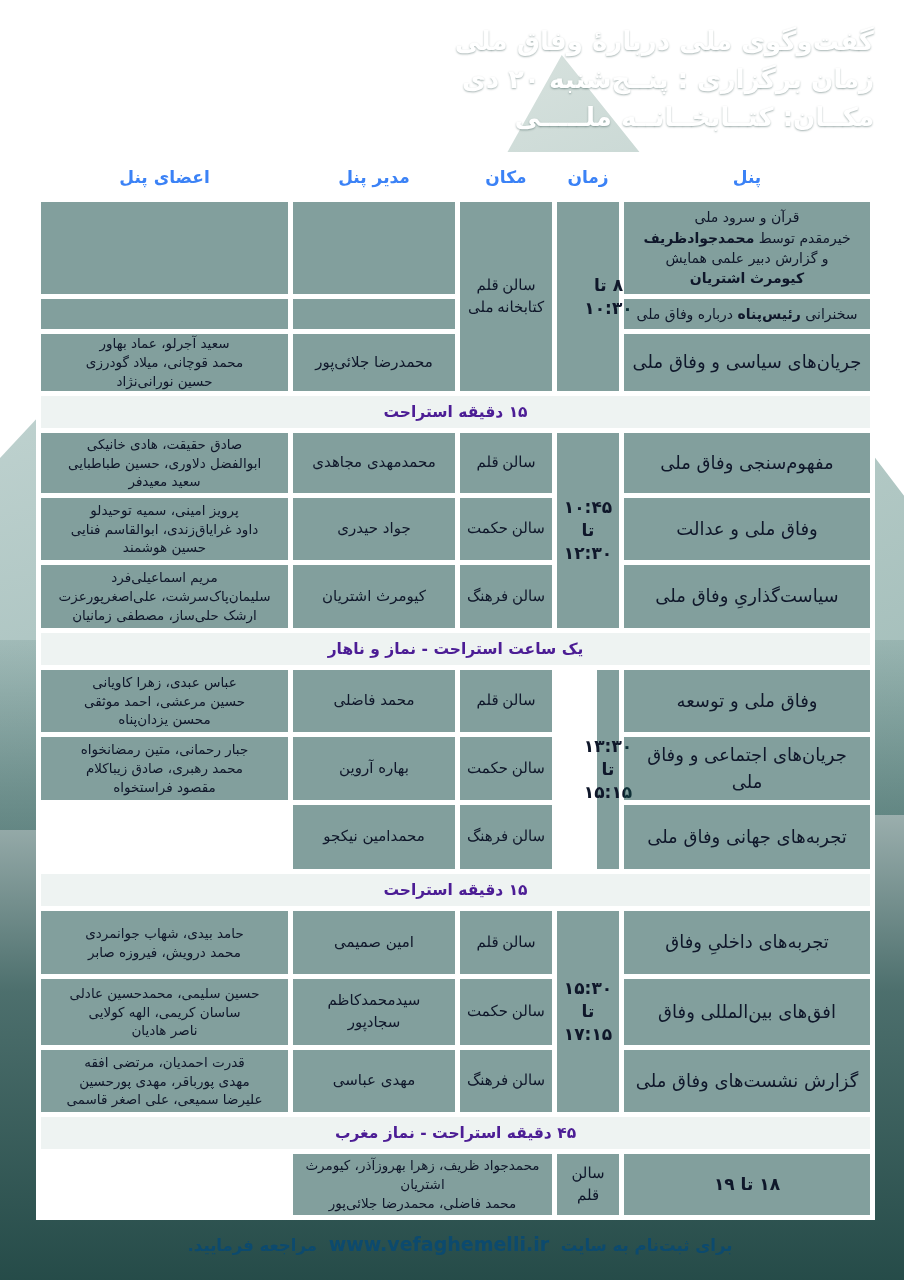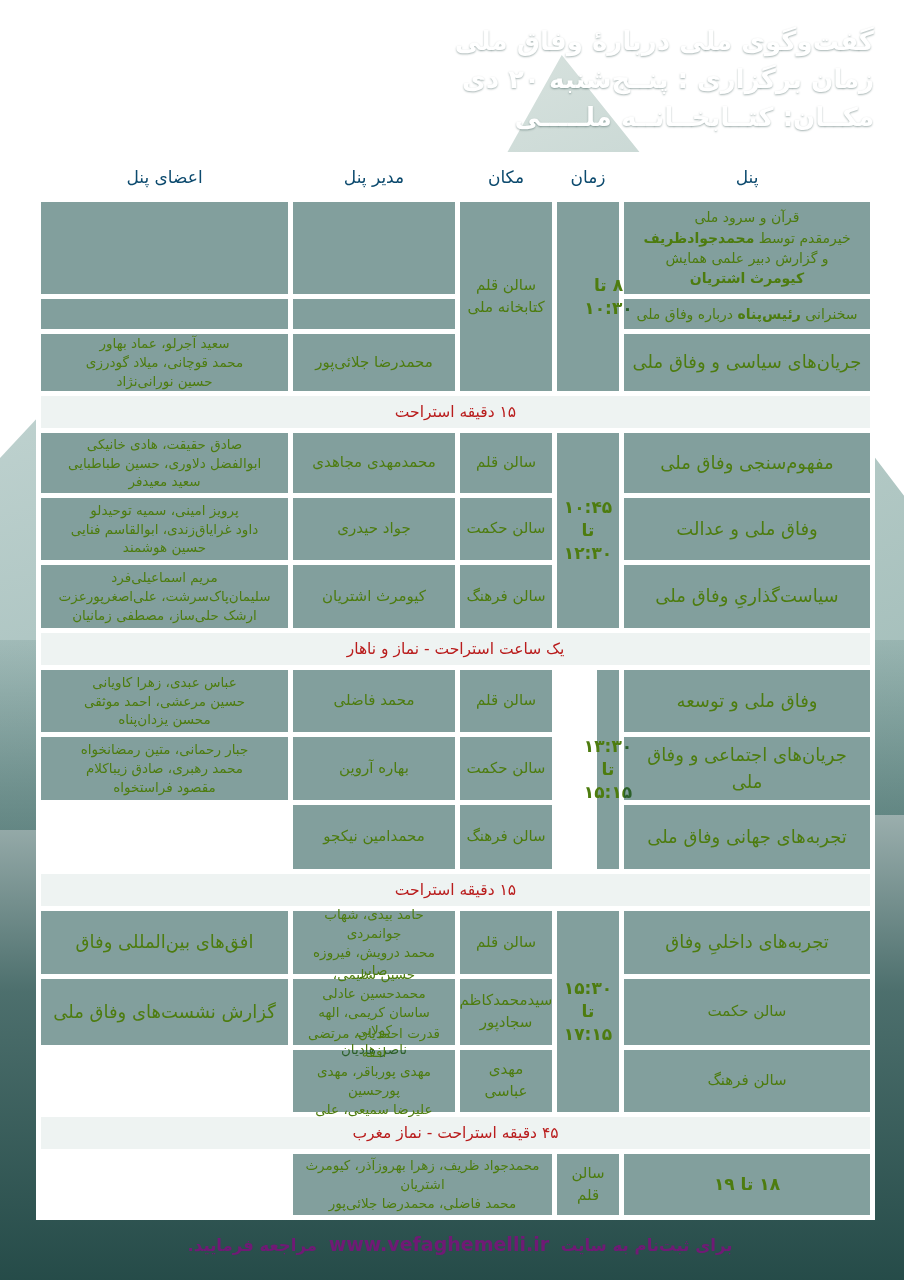--- a/index.html
+++ b/index.html
@@ -52,44 +52,44 @@
     clip-path: polygon(0 45px, 34px 0, 100% 0, 100% 100%, 0 100%);
   }
   .grid {
     display:grid; direction:rtl;
     grid-template-columns: 246px 62px 92px 162px 1fr;
     grid-template-rows: 40px 92px 30px 57px 32px 60px 62px 63px 32px 62px 63px 64px 32px 63px 66px 62px 32px 61px;
     gap:5px;
   }
   .colhead {
     display:flex; align-items:center; justify-content:center;
-    color:#0c4a6e; font-weight:normal; font-size:17px; background:#fff;
+    color:#3b82f6; font-weight:bold; font-size:17px; background:#fff;
   }
   .cell {
     background: rgba(16,70,67,.52);
-    color:#4d7c0f; display:flex; flex-direction:column; align-items:center; justify-content:center;
+    color:#0f172a; display:flex; flex-direction:column; align-items:center; justify-content:center;
     text-align:center; white-space:pre-line; font-size:15px; line-height:1.45;
     padding:2px 6px;
   }
   .cell.members { font-size:13.5px; line-height:1.4; }
   .cell.time { font-weight:bold; font-size:17px; line-height:1.35; }
-  .cell.loc { font-size:15px; }
+  .cell.loc { font-size:15px;font-family:Liberation Serif, serif; }
   .cell.panel { font-size:18px; }
   .cell.small { font-size:14px; }
   .break {
-    grid-column: 1 / -1; background:#eef3f2; color:#b91c1c;
+    grid-column: 1 / -1; background:#eef3f2; color:#4c1d95;
     display:flex; align-items:center; justify-content:center;
-    font-weight:normal; font-size:15.5px;text-align:right;
+    font-weight:bold; font-size:15.5px;text-align:right;
   }
   b { font-weight:bold; }
 
   
   .footer {
     position:absolute; left:16px; right:0; top:1233px; text-align:center;
-    color:#701a75; font-size:16.5px; font-weight:bold; direction:rtl;
+    color:#0c4a6e; font-size:16.5px; font-weight:bold; direction:rtl;
   }
   .footer .url { font-family:"DejaVu Sans", sans-serif; font-size:19px; padding:0 6px; }
 </style>
 </head>
 <body>
 
 <div class="poster">
   <div class="mtn mtn1"></div>
   <div class="mtn mtn2"></div>
   <div class="mtn mtn3"></div>
@@ -219,20 +219,21 @@
       <div class="cell loc">سالن فرهنگ</div>
       <div class="cell">محمدامین نیکجو</div>
 
       <div class="break">۱۵ دقیقه استراحت</div>
 
       <div class="cell panel">تجربه‌های داخلیِ وفاق</div>
       <div class="cell time" style="grid-row: span 3;">۱۵:۳۰
 تا
 ۱۷:۱۵</div>
       <div class="cell loc">سالن قلم</div>
+      <div class="cell">امین صمیمی</div>
       <div class="cell members">حامد بیدی، شهاب جوانمردی
 محمد درویش، فیروزه صابر</div>
 
       <div class="cell panel">افق‌های بین‌المللی وفاق</div>
       <div class="cell loc">سالن حکمت</div>
       <div class="cell">سیدمحمدکاظم
 سجادپور</div>
       <div class="cell members">حسین سلیمی، محمدحسین عادلی
 ساسان کریمی، الهه کولایی
 ناصر هادیان</div>

